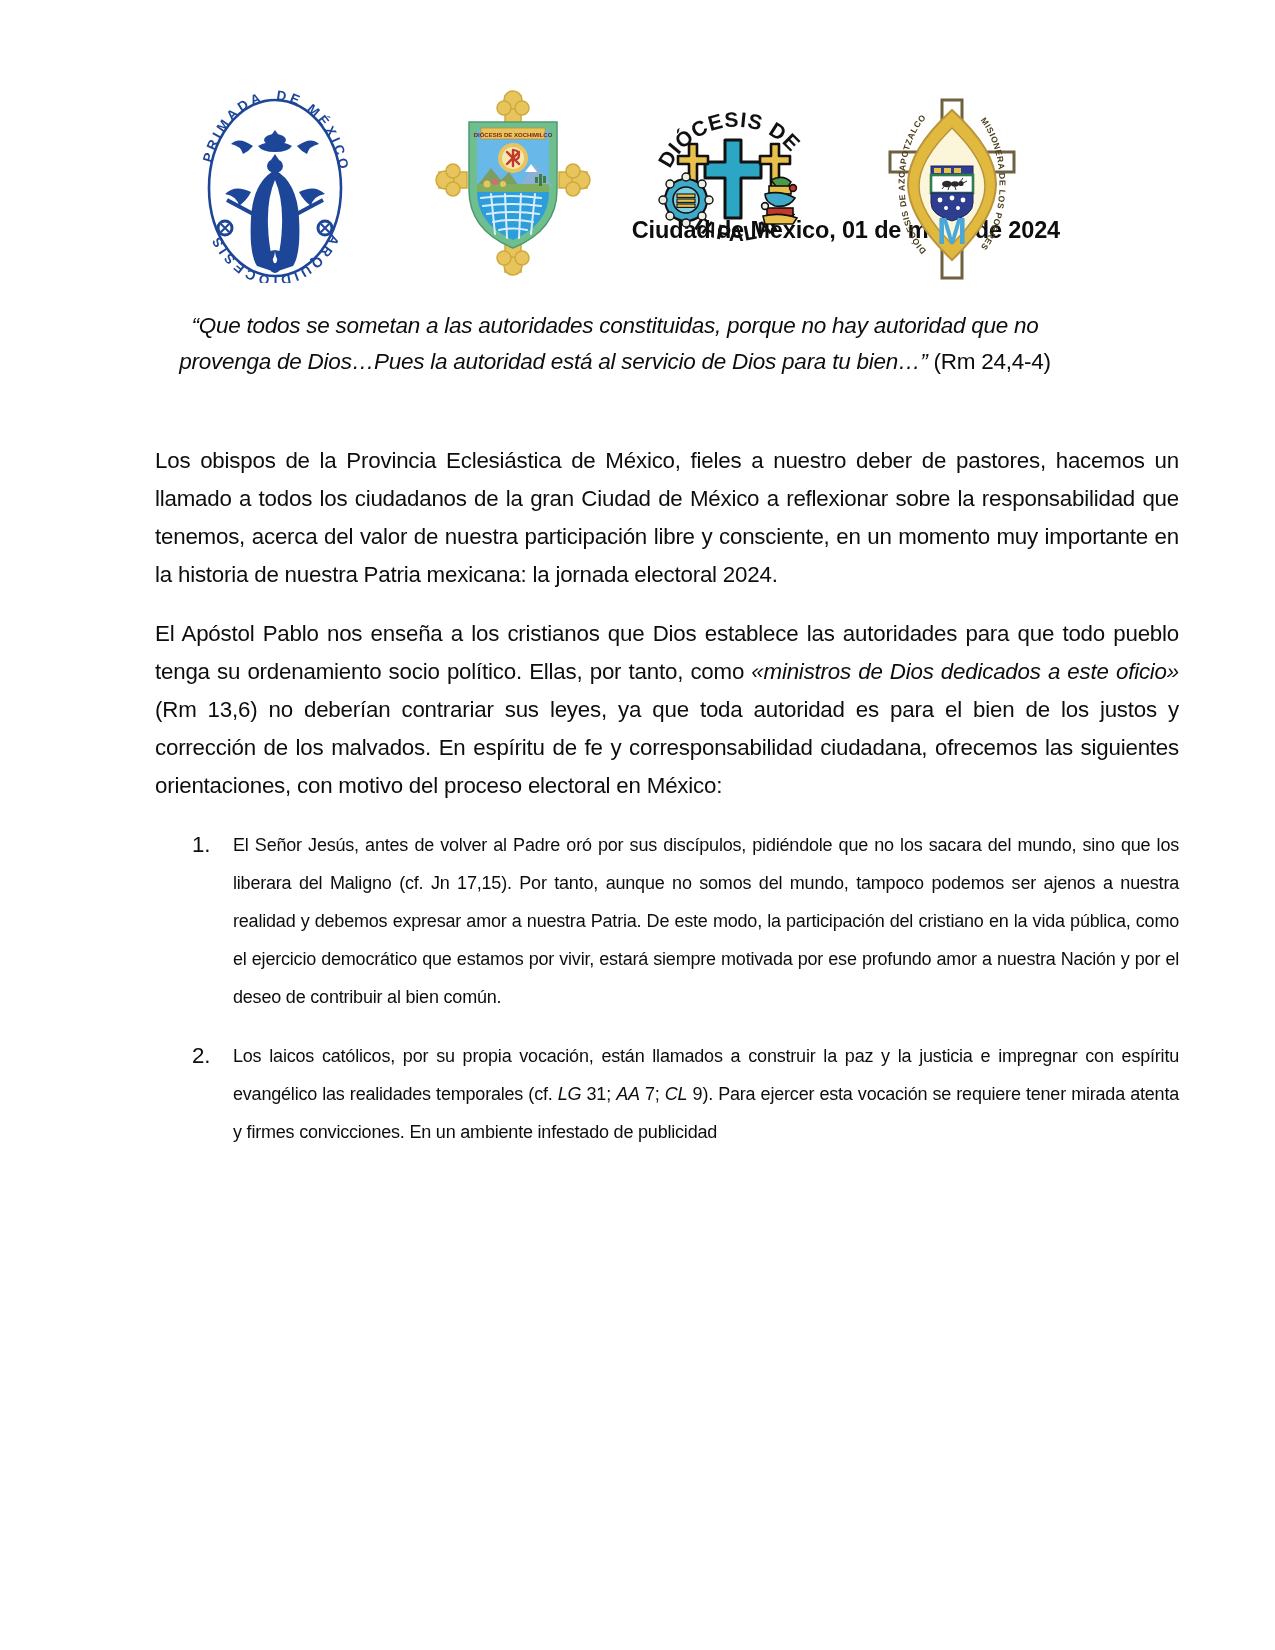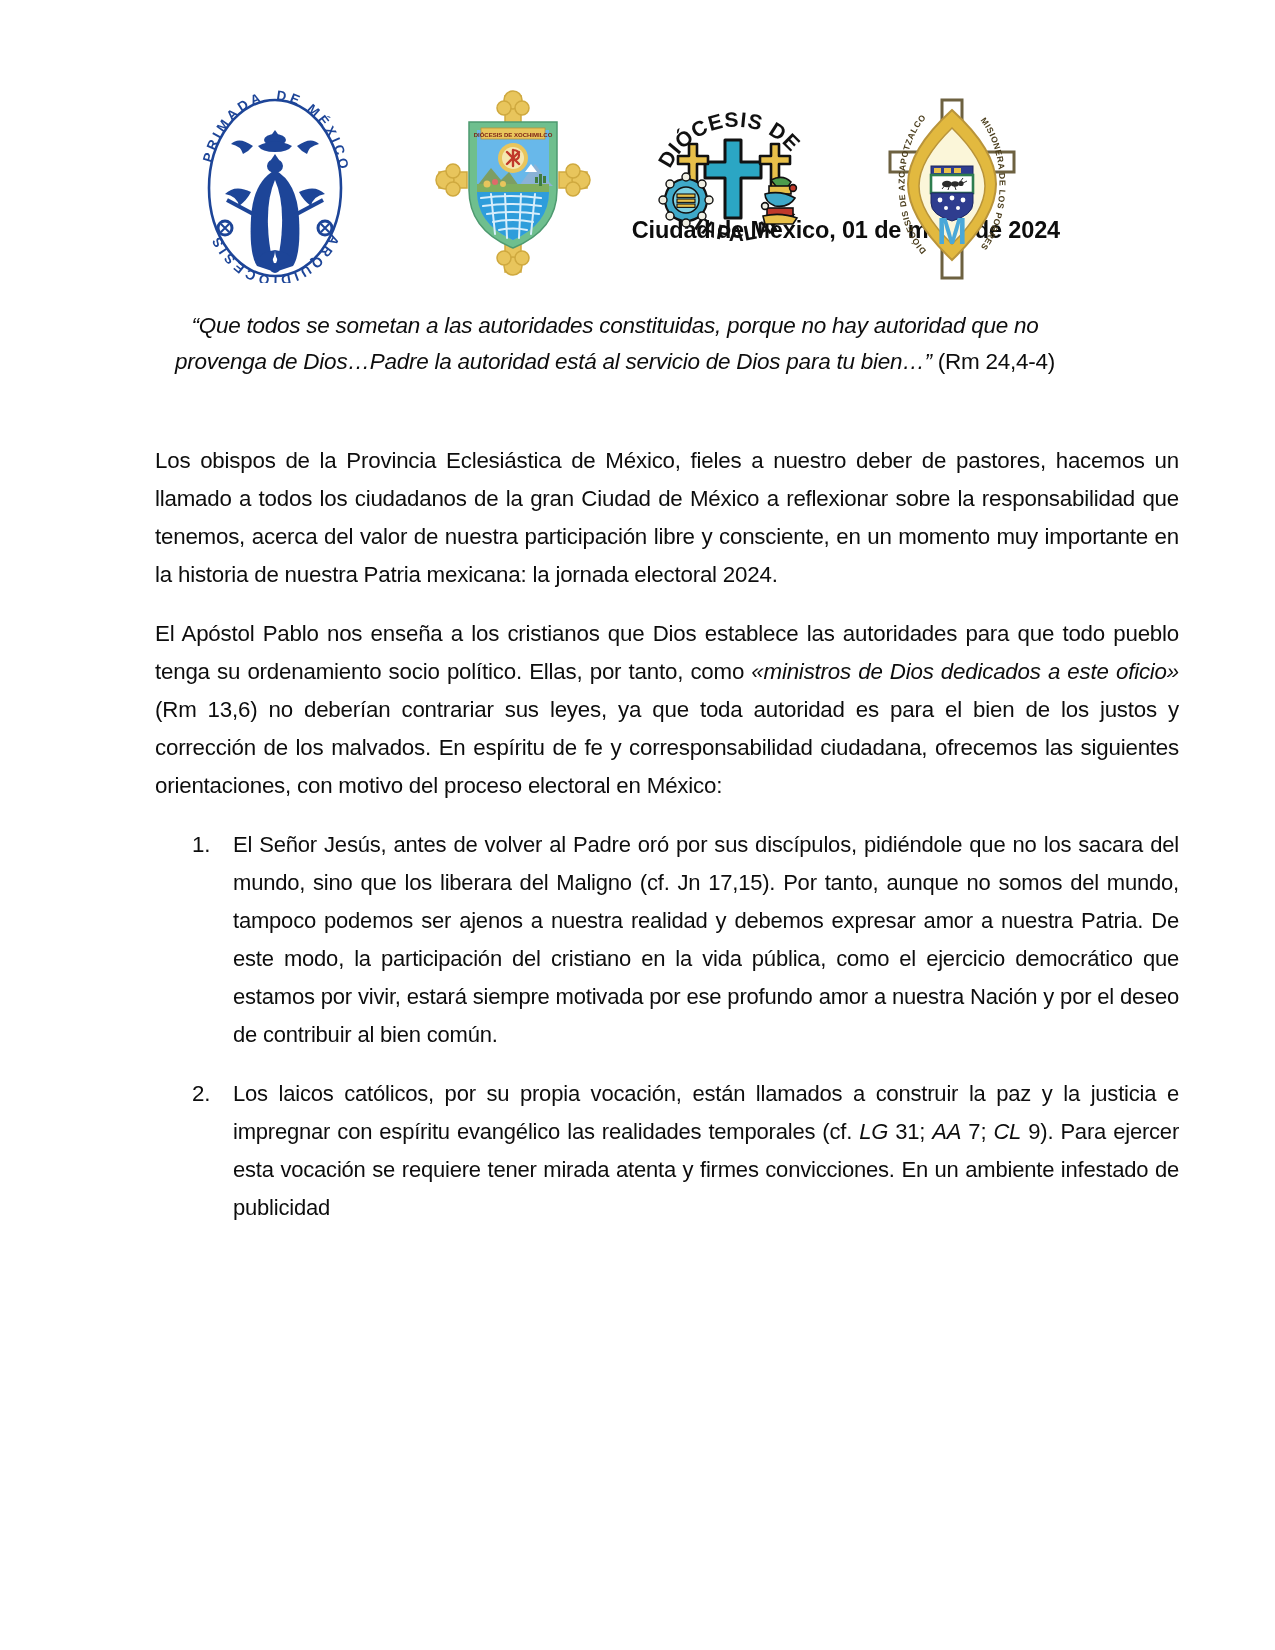--- a/index.html
+++ b/index.html
@@ -87,21 +87,21 @@
     margin: 0;
     padding: 0 0 0 0;
     list-style: none;
     counter-reset: orient;
   }
   ol.orientations > li {
     counter-increment: orient;
     position: relative;
     padding-left: 78px;
     text-align: justify;
-    font-size: 22px;
+    font-size: 18px;
     line-height: 38px;
     margin-bottom: 21px;
     letter-spacing: -0.2px;
   }
   ol.orientations > li::before {
     content: counter(orient) ".";
     position: absolute;
     left: 37px;
     top: 0;
     font-size: 22.3px;
@@ -342,21 +342,21 @@
 
         <text x="84" y="156" font-family="'Liberation Sans', sans-serif" font-size="36" font-weight="bold" fill="#4aa8d8" text-anchor="middle">M</text>
       </svg>
     </div>
   </div>
 
   <div class="date-block">
     <div>Ciudad de México, 01 de mayo de 2024</div>
   </div>
 
-  <div class="quote-block"><span>“Que todos se sometan a las autoridades constituidas, porque no hay autoridad que no provenga de Dios…Padre la autoridad está al servicio de Dios para tu bien…”</span><span class="ref"> (Rm 24,4-4)</span></div>
+  <div class="quote-block"><span>“Que todos se sometan a las autoridades constituidas, porque no hay autoridad que no provenga de Dios…Pues la autoridad está al servicio de Dios para tu bien…”</span><span class="ref"> (Rm 24,4-4)</span></div>
 
   <div class="body-wrap">
 
     <p class="para">Los obispos de la Provincia Eclesiástica de México, fieles a nuestro deber de pastores, hacemos un llamado a todos los ciudadanos de la gran Ciudad de México a reflexionar sobre la responsabilidad que tenemos, acerca del valor de nuestra participación libre y consciente, en un momento muy importante en la historia de nuestra Patria mexicana: la jornada electoral 2024.</p>
 
     <p class="para"><span>El Apóstol Pablo nos enseña a los cristianos que Dios establece las autoridades para que todo pueblo tenga su ordenamiento socio político. Ellas, por tanto, como </span><em class="it">«ministros de Dios dedicados a este oficio»</em><span> (Rm 13,6) no deberían contrariar sus leyes, ya que toda autoridad es para el bien de los justos y corrección de los malvados. En espíritu de fe y corresponsabilidad ciudadana, ofrecemos las siguientes orientaciones, con motivo del proceso electoral en México:</span></p>
 
     <ol class="orientations">
       <li><span>El Señor Jesús, antes de volver al Padre oró por sus discípulos, pidiéndole que no los sacara del mundo, sino que los liberara del Maligno (cf. Jn 17,15). Por tanto, aunque no somos del mundo, tampoco podemos ser ajenos a nuestra realidad y debemos expresar amor a nuestra Patria. De este modo, la participación del cristiano en la vida pública, como el ejercicio democrático que estamos por vivir, estará siempre motivada por ese profundo amor a nuestra Nación y por el deseo de contribuir al bien común.</span></li>
       <li><span>Los laicos católicos, por su propia vocación, están llamados a construir la paz y la justicia e impregnar con espíritu evangélico las realidades temporales (cf. </span><em class="it">LG</em><span> 31; </span><em class="it">AA</em><span> 7; </span><em class="it">CL</em><span> 9). Para ejercer esta vocación se requiere tener mirada atenta y firmes convicciones. En un ambiente infestado de publicidad</span></li>

